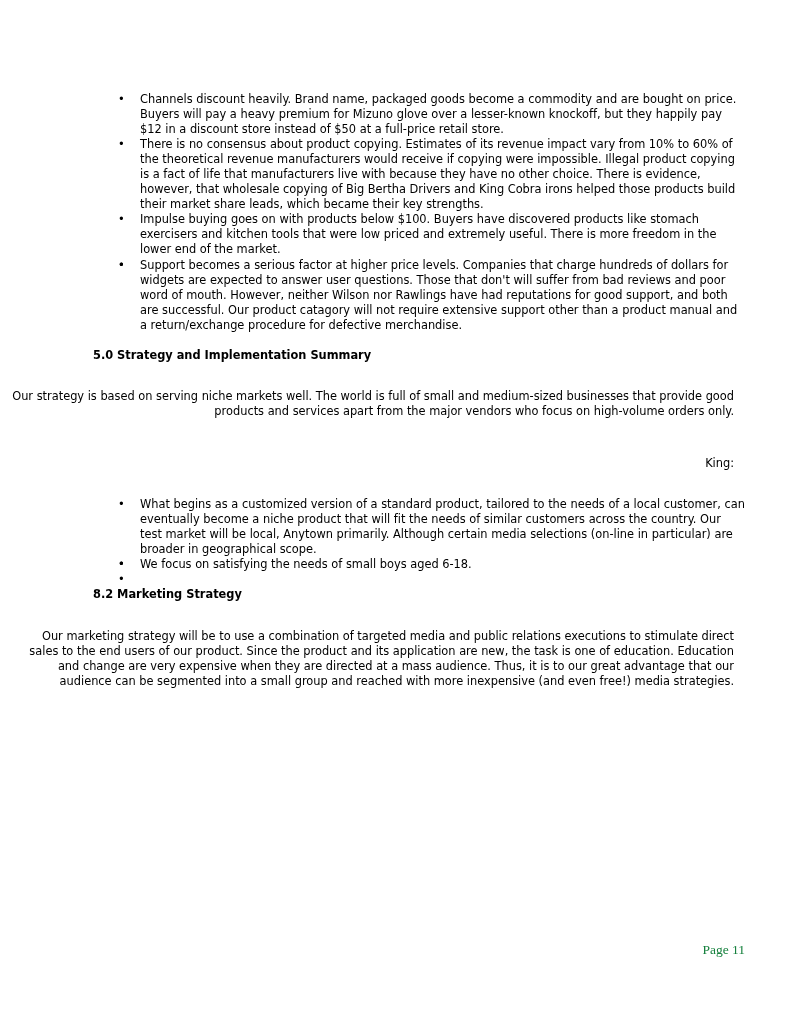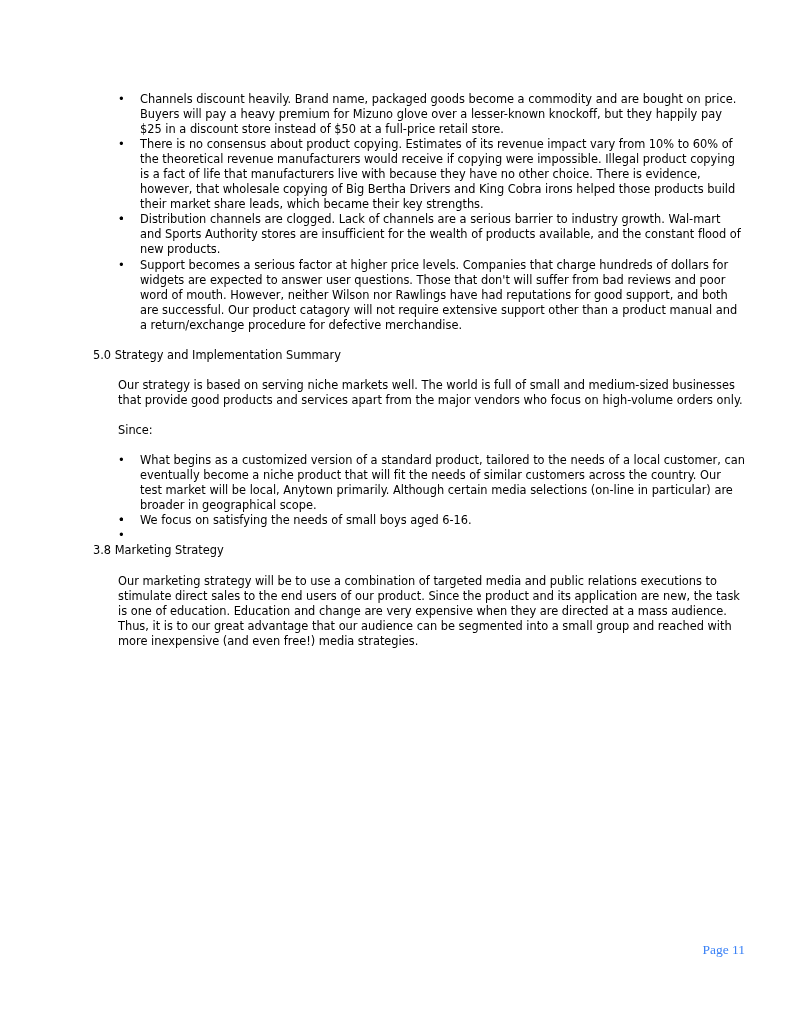--- a/index.html
+++ b/index.html
@@ -50,112 +50,111 @@
     line-height: 15.05px;
     text-align: left;
   }
   
   .section-heading {
     font-size: 11.4px;
     line-height: 15.05px;
     padding-left: 93px;
     padding-right: 46px;
     margin: 0;
-    font-weight: normal;
+    font-weight: bold;
     letter-spacing: -0.01px;
   }
   
   .body-para {
     font-size: 11.4px;
     line-height: 15.05px;
-    padding-left: 118px;
     padding-right: 46px;
-    margin: 0;
-    text-align: left;
+    margin: 11px;
+    text-align: right;
     letter-spacing: -0.01px;
   }
   .spacer-line {
     height: 15.05px;
   }
   
   .page-footer {
     position: absolute;
     left: 0;
     right: 46px;
     top: 941px;
     text-align: right;
     font-family: "Liberation Serif", "DejaVu Serif", serif;
     font-size: 13.5px;
     line-height: 18px;
-    color: #3b82f6;
+    color: #15803d;
   }
 </style>
 </head>
 <body>
 
 <div class="page">
 
   <div class="content" style="padding-top:92px;">
 
     <ul class="bullets">
       <li>
         <span class="bullet-glyph">•</span>
-        <span>Channels discount heavily. Brand name, packaged goods become a commodity and are bought on price. Buyers will pay a heavy premium for Mizuno glove over a lesser-known knockoff, but they happily pay $25 in a discount store instead of $50 at a full-price retail store.</span>
+        <span>Channels discount heavily. Brand name, packaged goods become a commodity and are bought on price. Buyers will pay a heavy premium for Mizuno glove over a lesser-known knockoff, but they happily pay $12 in a discount store instead of $50 at a full-price retail store.</span>
       </li>
       <li>
         <span class="bullet-glyph">•</span>
         <span>There is no consensus about product copying. Estimates of its revenue impact vary from 10% to 60% of the theoretical revenue manufacturers would receive if copying were impossible. Illegal product copying is a fact of life that manufacturers live with because they have no other choice. There is evidence, however, that wholesale copying of Big Bertha Drivers and King Cobra irons helped those products build their market share leads, which became their key strengths.</span>
       </li>
       <li>
         <span class="bullet-glyph">•</span>
+        <span>Impulse buying goes on with products below $100. Buyers have discovered products like stomach exercisers and kitchen tools that were low priced and extremely useful. There is more freedom in the lower end of the market.</span>
       </li>
       <li>
         <span class="bullet-glyph">•</span>
-        <span>Distribution channels are clogged. Lack of channels are a serious barrier to industry growth. Wal-mart and Sports Authority stores are insufficient for the wealth of products available, and the constant flood of new products.</span>
       </li>
       <li>
         <span class="bullet-glyph">•</span>
         <span>Support becomes a serious factor at higher price levels. Companies that charge hundreds of dollars for widgets are expected to answer user questions. Those that don't will suffer from bad reviews and poor word of mouth. However, neither Wilson nor Rawlings have had reputations for good support, and both are successful. Our product catagory will not require extensive support other than a product manual and a return/exchange procedure for defective merchandise.</span>
       </li>
     </ul>
 
     <div class="spacer-line"></div>
 
     <div class="section-heading">5.0 Strategy and Implementation Summary</div>
 
     <div class="spacer-line"></div>
 
     <div class="body-para">Our strategy is based on serving niche markets well. The world is full of small and medium-sized businesses that provide good products and services apart from the major vendors who focus on high-volume orders only.</div>
 
     <div class="spacer-line"></div>
 
-    <div class="body-para">Since:</div>
+    <div class="body-para">King:</div>
 
     <div class="spacer-line"></div>
 
     <ul class="bullets">
       <li>
         <span class="bullet-glyph">•</span>
         <span>What begins as a customized version of a standard product, tailored to the needs of a local customer, can eventually become a niche product that will fit the needs of similar customers across the country. Our test market will be local, Anytown primarily. Although certain media selections (on-line in particular) are broader in geographical scope.</span>
       </li>
       <li>
         <span class="bullet-glyph">•</span>
       </li>
       <li>
         <span class="bullet-glyph">•</span>
-        <span>We focus on satisfying the needs of small boys aged 6-16.</span>
+        <span>We focus on satisfying the needs of small boys aged 6-18.</span>
       </li>
       <li>
         <span class="bullet-glyph">•</span>
       </li>
     </ul>
 
     <div class="spacer-line"></div>
 
-    <div class="section-heading">3.8 Marketing Strategy</div>
+    <div class="section-heading">8.2 Marketing Strategy</div>
 
     <div class="spacer-line"></div>
 
     <div class="body-para">Our marketing strategy will be to use a combination of targeted media and public relations executions to stimulate direct sales to the end users of our product. Since the product and its application are new, the task is one of education. Education and change are very expensive when they are directed at a mass audience. Thus, it is to our great advantage that our audience can be segmented into a small group and reached with more inexpensive (and even free!) media strategies.</div>
 
   </div>
 
   <div class="page-footer">Page 11</div>
 
 </div>

